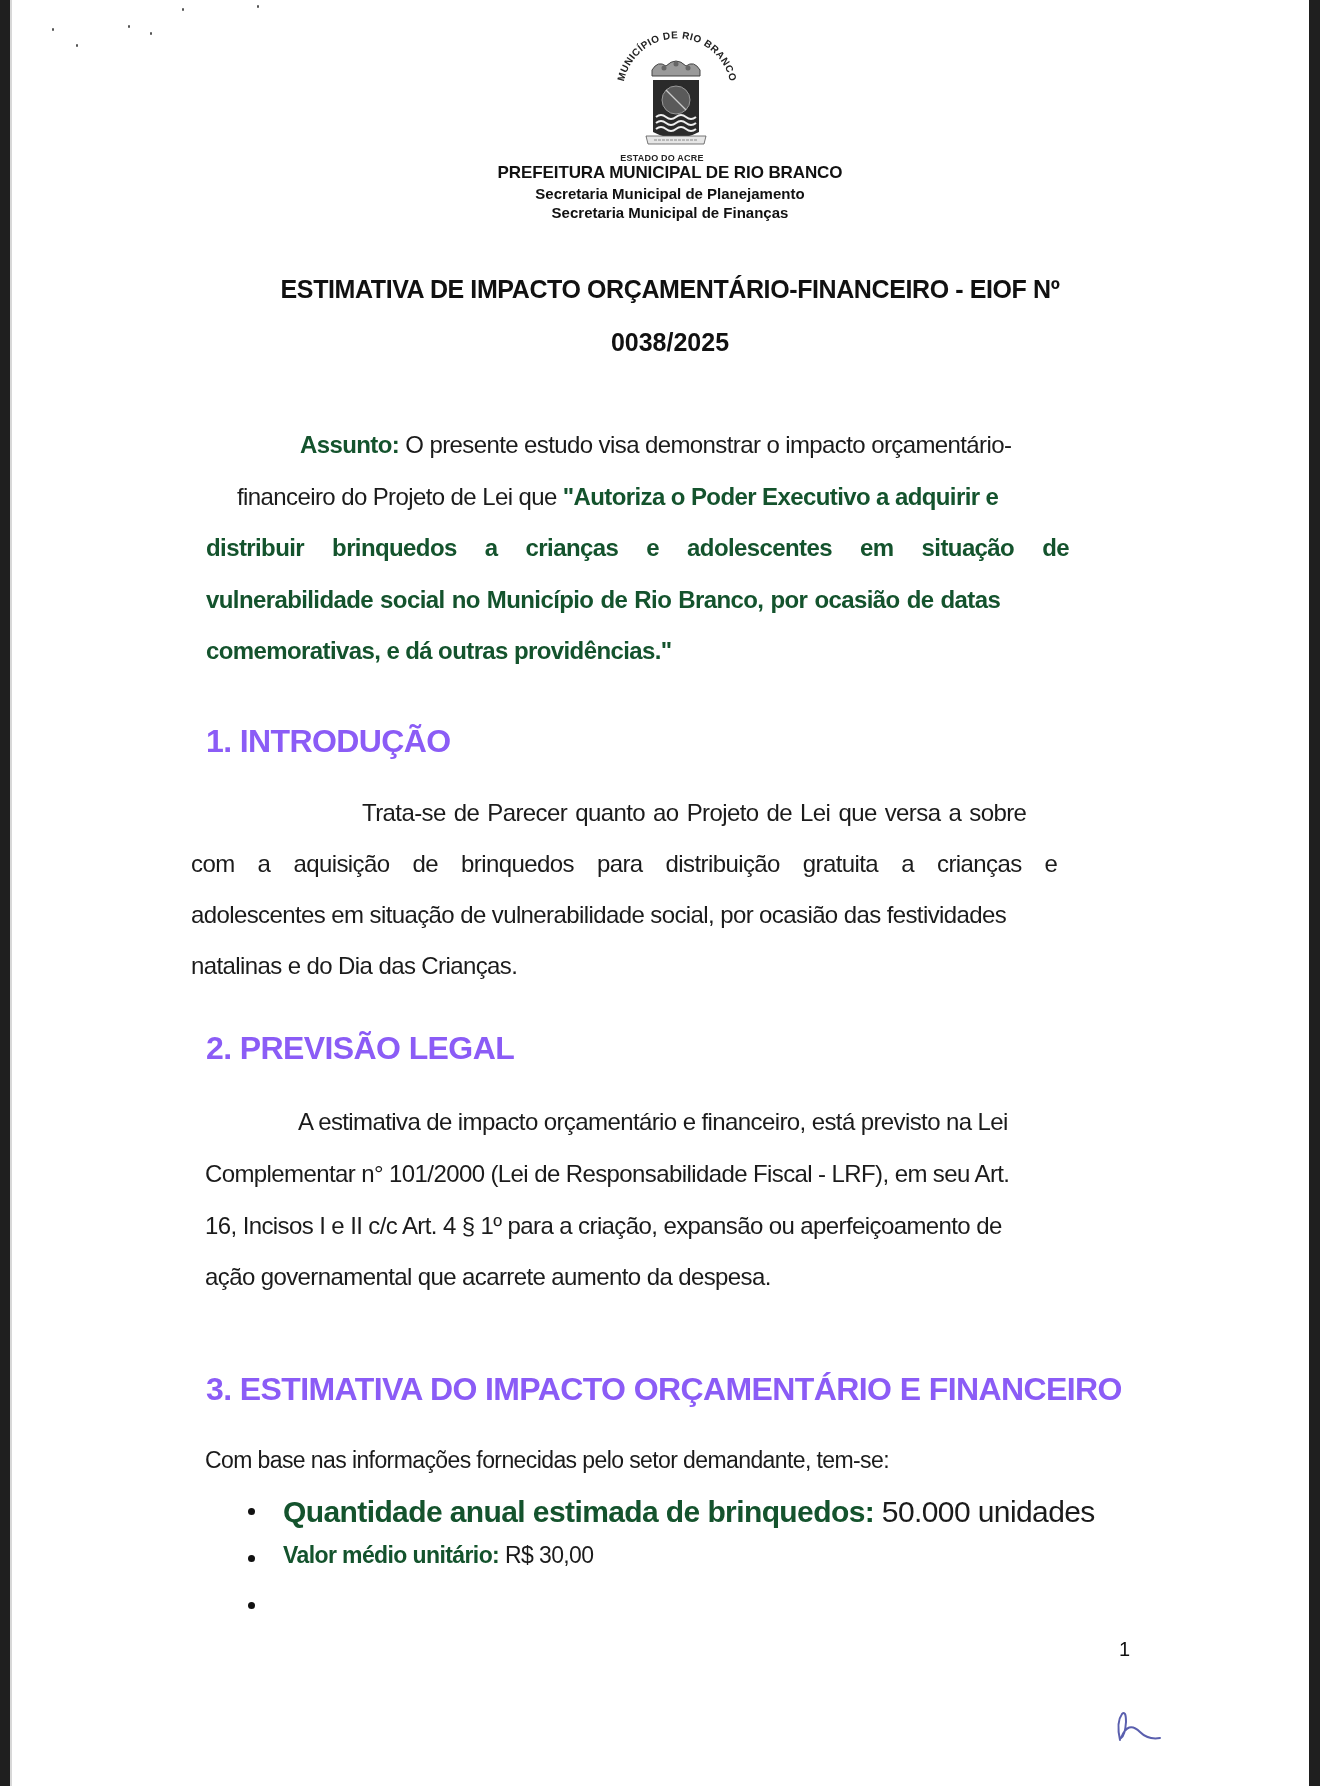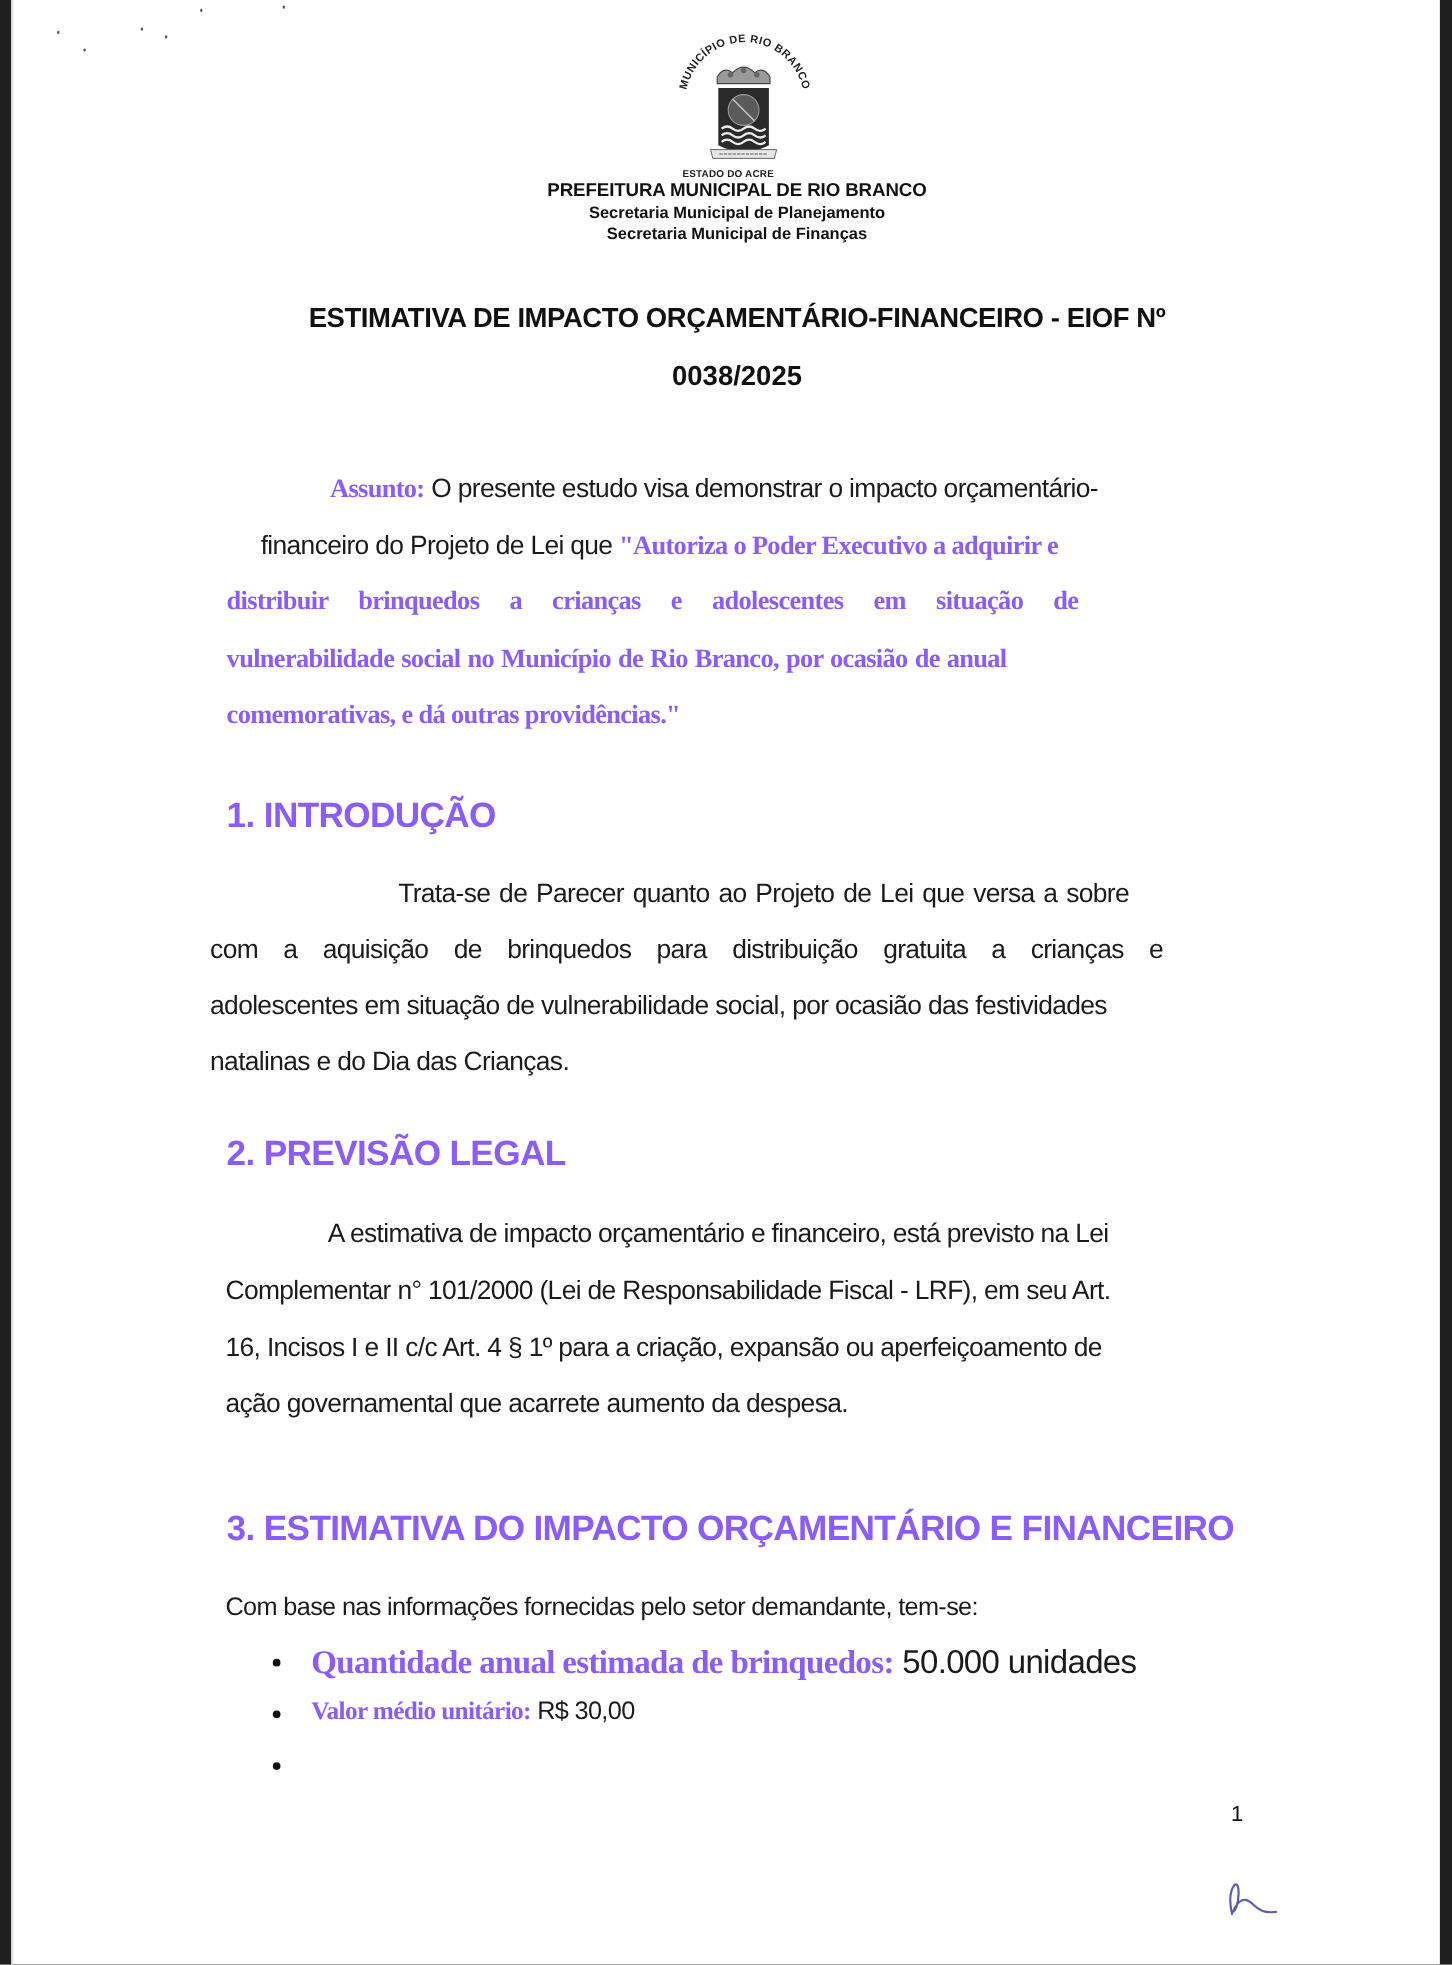--- a/index.html
+++ b/index.html
@@ -31,21 +31,21 @@
   .title { position: absolute; left: 0; width: 1336px; text-align: center;
            font-size: 25px; font-weight: bold; color: #111; transform-origin: center; }
   .title1 { top: 275px; letter-spacing: -0.4px; }
   .title2 { top: 328px; }
 
   
   .line { position: absolute; font-size: 24px; color: #1b1b1b; white-space: nowrap;
           letter-spacing: -0.6px; }
   .just { display: flex; justify-content: space-between; }
   .just span { white-space: pre; }
-  .b { font-weight: bold; color: #8b5cf6; font-family: Liberation Serif, serif; }
+  .b { font-weight: bold; color: #14532d; }
 
   .heading { position: absolute; font-size: 32px; font-weight: bold; color: #8b5cf6;
              letter-spacing: -0.6px; white-space: nowrap; }
 
   .bullet-dot { position: absolute; width: 7px; height: 7px; border-radius: 50%; background: #111; }
 
   .pagenum { position: absolute; left: 1117px; top: 1638px; font-size: 20px; color: #111; }
   .signature { position: absolute; left: 1110px; top: 1700px; width: 60px; height: 50px; }
 </style>
 </head>
@@ -94,21 +94,21 @@
   <div class="title title1" style="left:-10px;">ESTIMATIVA DE IMPACTO ORÇAMENTÁRIO-FINANCEIRO - EIOF Nº</div>
   <div class="title title2" style="left:-10px;">0038/2025</div>
 
   <div class="line just" style="left:288px;top:431px;width:845px;">
     <span><span class="b">Assunto:</span> <span>O presente estudo visa demonstrar o impacto orçamentário-</span></span>
   </div>
   <div class="line just" style="left:194px;top:483px;width:939px;margin-left:31px;">
     <span><span>financeiro do Projeto de Lei que </span><span class="b">"Autoriza o Poder Executivo a adquirir e</span></span>
   </div>
   <div class="line b" style="left:194px;top:534px;width:939px;word-spacing:22px;">distribuir brinquedos a crianças e adolescentes em situação de</div>
-  <div class="line b" style="left:194px;top:586px;width:939px;word-spacing:1px;">vulnerabilidade social no Município de Rio Branco, por ocasião de anual</div>
+  <div class="line b" style="left:194px;top:586px;width:939px;word-spacing:1px;">vulnerabilidade social no Município de Rio Branco, por ocasião de datas</div>
   <div class="line b" style="left:194px;top:637px;">comemorativas, e dá outras providências."</div>
 
   <div class="heading" style="left:194px;top:723px;">1. INTRODUÇÃO</div>
   <div class="line" style="left:179px;top:850px;word-spacing:17px;">com a aquisição de brinquedos para distribuição gratuita a crianças e</div>
   <div class="line" style="left:350px;top:799px;word-spacing:2px;">Trata-se de Parecer quanto ao Projeto de Lei que versa a sobre</div>
   <div class="line" style="left:179px;top:901px;">adolescentes em situação de vulnerabilidade social, por ocasião das festividades</div>
   <div class="line" style="left:179px;top:952px;">natalinas e do Dia das Crianças.</div>
 
   <div class="heading" style="left:194px;top:1030px;">2. PREVISÃO LEGAL</div>
   <div class="line" style="left:286px;top:1108px;">A estimativa de impacto orçamentário e financeiro, está previsto na Lei</div>

